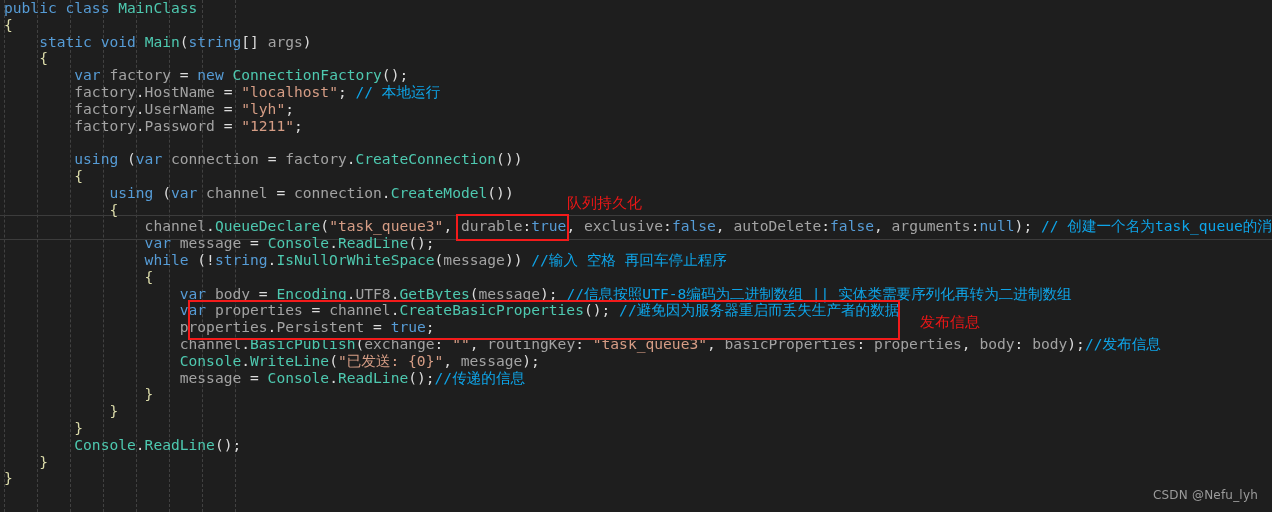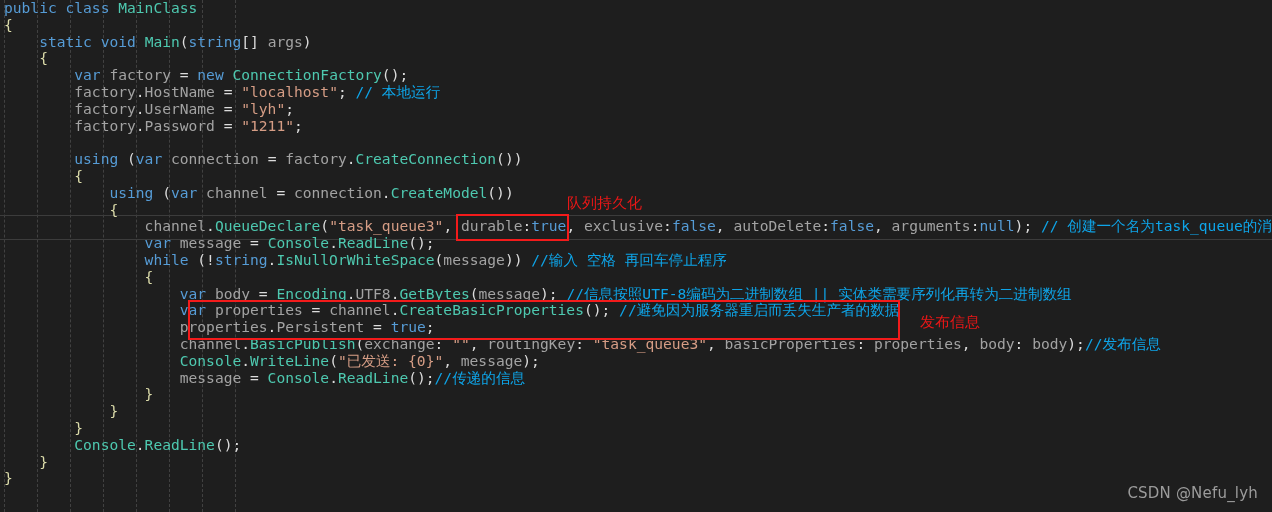--- a/index.html
+++ b/index.html
@@ -85,21 +85,21 @@
     white-space: nowrap;
   }
 
   
   .watermark {
     position: absolute;
     right: 14px;
     bottom: 10px;
     color: #9b9b9b;
     font-family: "DejaVu Sans", "Liberation Sans", sans-serif;
-    font-size: 15px;
+    font-size: 12px;
     letter-spacing: .2px;
   }
 </style>
 </head>
 <body>
 
 <div id="screenshot">
 
   <div class="indent-guides">
       <div class="guide" style="left: 4px; height: 512px;"></div>

